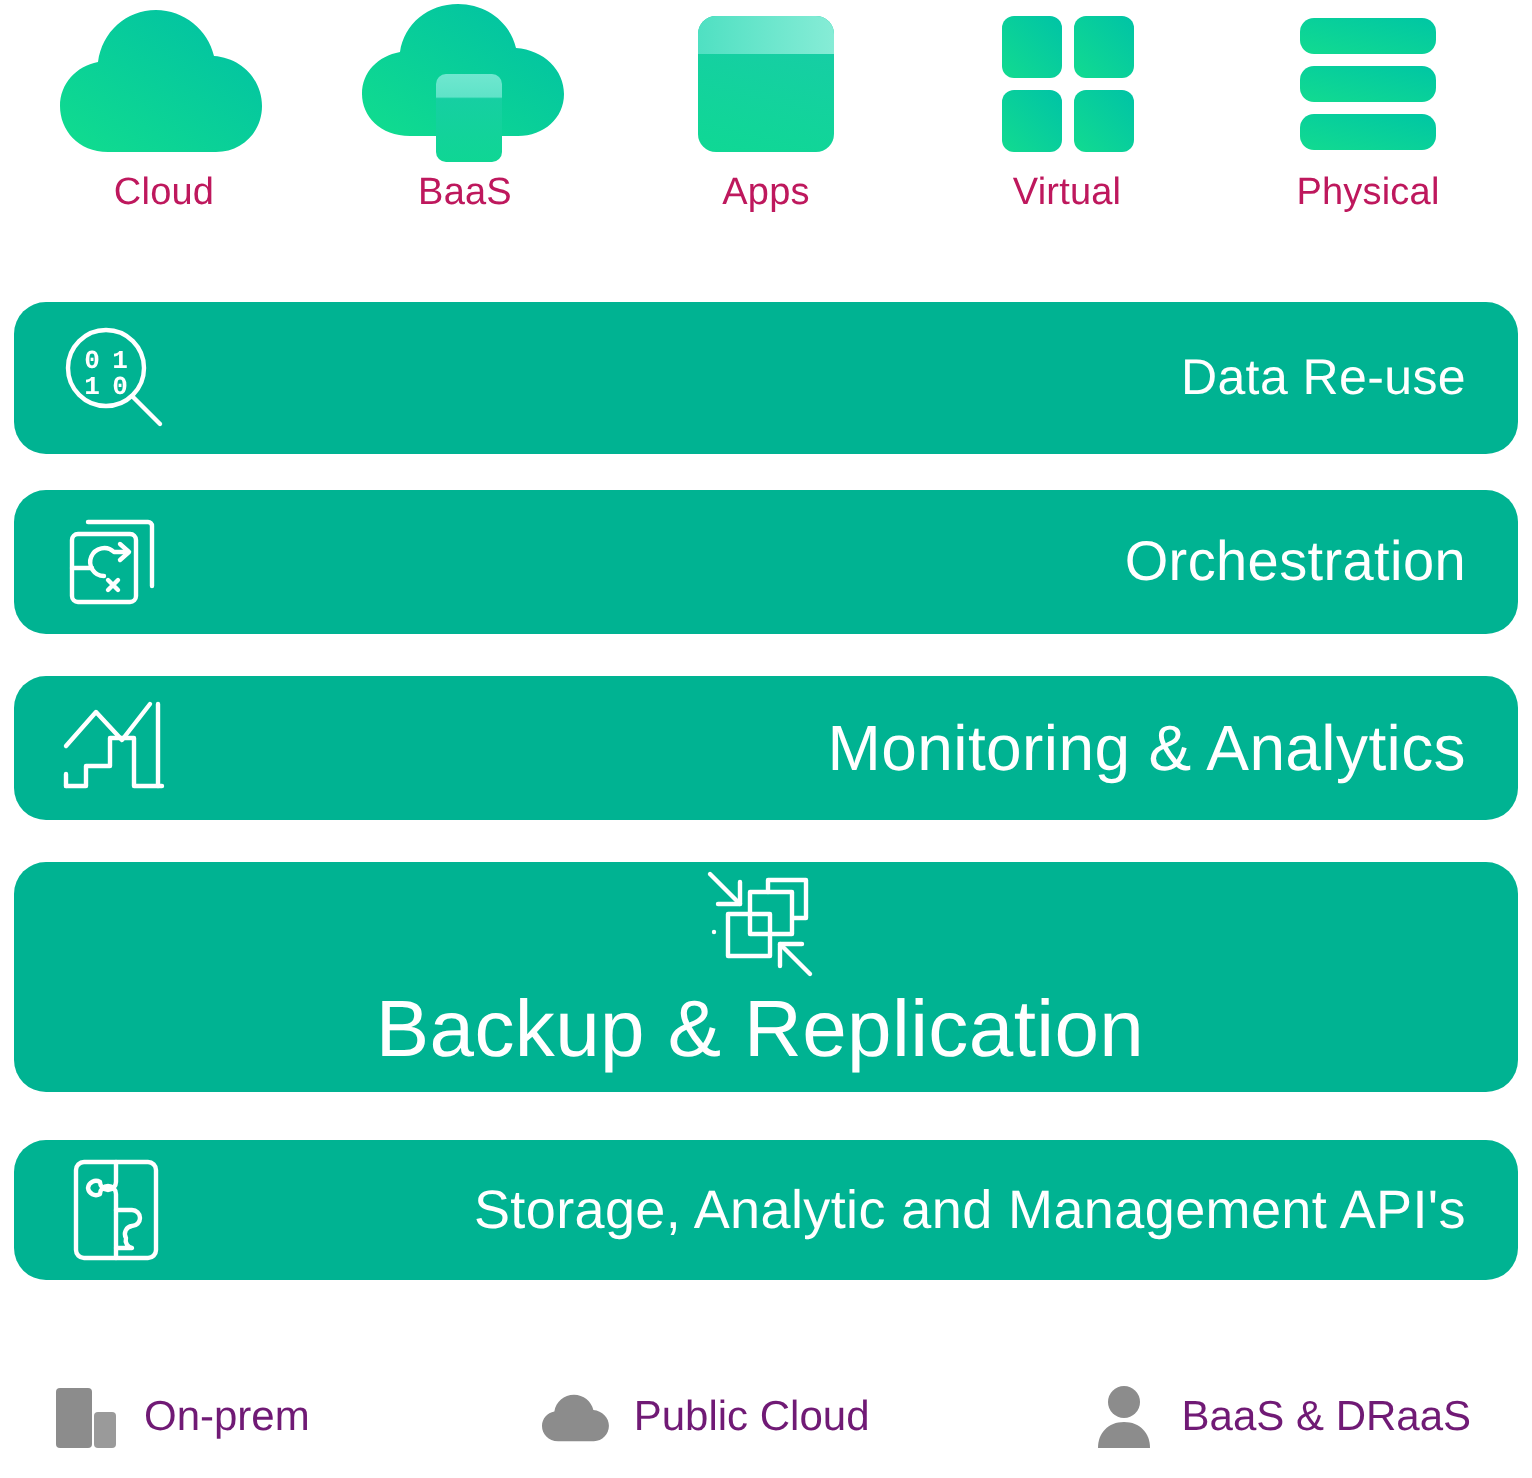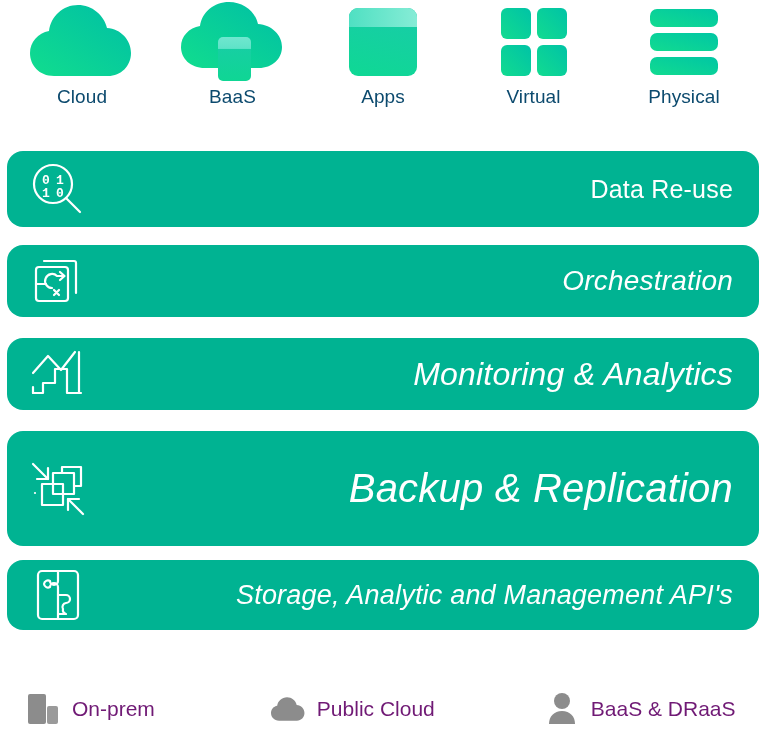--- a/index.html
+++ b/index.html
@@ -35,21 +35,21 @@
     align-items: center;
   }
   .workload-glyph {
     height: 84px;
     display: flex;
     align-items: center;
     justify-content: center;
   }
   .workload-label {
     font-size: 19px;
-    color: #0c4a6e;
+    color: #be185d;
     letter-spacing: .1px;
     margin-top: 2px;
     white-space: nowrap;
   }
 
   
   #stack {
     position: absolute;
     left: 7px;
     top: 151px;
@@ -57,41 +57,41 @@
   }
   .bar {
     position: relative;
     background: #00b392;
     border-radius: 16px;
     display: flex;
     align-items: center;
     box-sizing: border-box;
     padding: 0 26px 0 20px;
   }
-  .bar + .bar { margin-top: 0; font-style: italic; }
+  .bar + .bar { margin-top: 0; }
   .bar-icon {
     flex: 0 0 auto;
     width: 62px;
     height: 62px;
     display: flex;
     align-items: center;
     justify-content: center;
   }
   .bar-label {
     flex: 1 1 auto;
     text-align: right;
     color: #ffffff;
     font-weight: 400;
     letter-spacing: .2px;
     white-space: nowrap;
   }
 
   .bar-h-sm { height: 76px; margin-bottom: 18px; }
   .bar-h-md { height: 72px; margin-bottom: 21px; }
-  .bar-h-lg { height: 115px; margin-bottom: 14px; }
+  .bar-h-lg { height: 115px; margin-bottom: 24px; flex-direction: column; }
   .bar-h-api { height: 70px; margin-bottom: 0; }
 
   .t-28 { font-size: 25px; }
   .t-27 { font-size: 28px; }
   .t-26 { font-size: 32px; }
   .t-38 { font-size: 40px; }
   .t-25 { font-size: 27px; }
 
   
   #legend {

